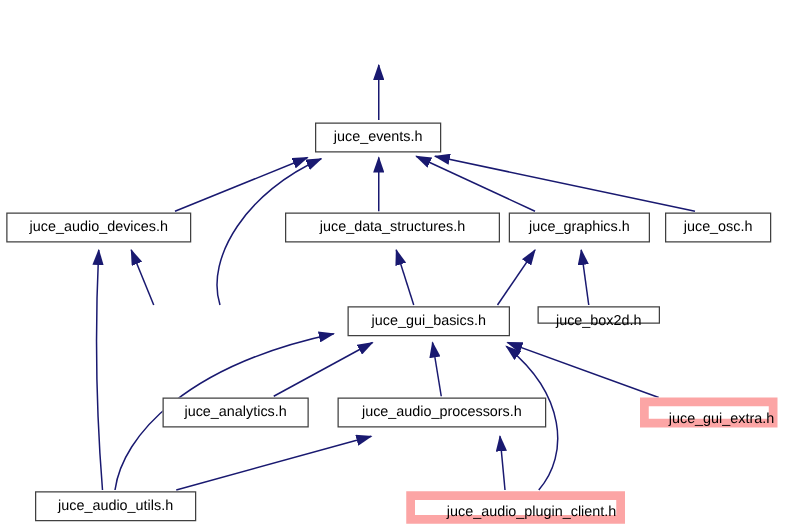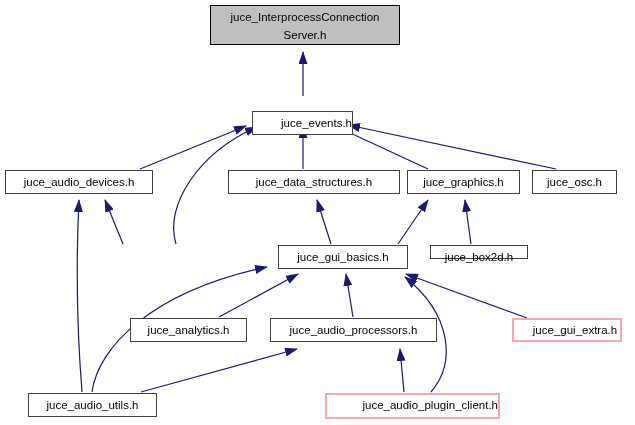--- a/index.html
+++ b/index.html
@@ -25,21 +25,21 @@
     z-index:2;
   }
   .node.focus{
     background:#bfbfbf;
     border-color:#000000;
     white-space:normal;
     line-height:18px;
     padding-top:2px;
   }
   .node.red{
-    border:2px solid #fca5a5;
+    border:7px solid #fca5a5;
     line-height:20px;
     padding-left:16px;
   }
 </style>
 </head>
 <body>
 
 <div class="graph">
 
   <svg class="edges" width="635" height="425" viewBox="0 0 635 425" fill="none" stroke="#191970" stroke-width="1.2">
@@ -61,23 +61,22 @@
     <path d="M471,244 L465,200" marker-end="url(#arrow)"></path>
     <path d="M92,392 C98,348 150,292 267,267" marker-end="url(#arrow)"></path>
     <path d="M219,317 L298,274" marker-end="url(#arrow)"></path>
     <path d="M353,317 L346,274" marker-end="url(#arrow)"></path>
     <path d="M527,318 L406,274" marker-end="url(#arrow)"></path>
     <path d="M141,392 L297,349" marker-end="url(#arrow)"></path>
     <path d="M404,392 L400,349" marker-end="url(#arrow)"></path>
     <path d="M431,392 C456,363 452,315 405,277" marker-end="url(#arrow)"></path>
   </svg>
 
-  <div class="node focus" style="left:210px;top:5px;width:190px;height:40px;">juce_InterprocessConnection Server.h</div>
 
-  <div class="node" style="left:252px;top:111px;width:101px;height:24px;text-align:right;">juce_events.h</div>
+  <div class="node" style="left:252px;top:98px;width:101px;height:24px;">juce_events.h</div>
 
   <div class="node" style="left:5px;top:170px;width:148px;height:24px;">juce_audio_devices.h</div>
 
   <div class="node" style="left:228px;top:170px;width:172px;height:24px;">juce_data_structures.h</div>
 
   <div class="node" style="left:407px;top:170px;width:113px;height:24px;">juce_graphics.h</div>
 
   <div class="node" style="left:532px;top:170px;width:85px;height:24px;">juce_osc.h</div>
 
 

